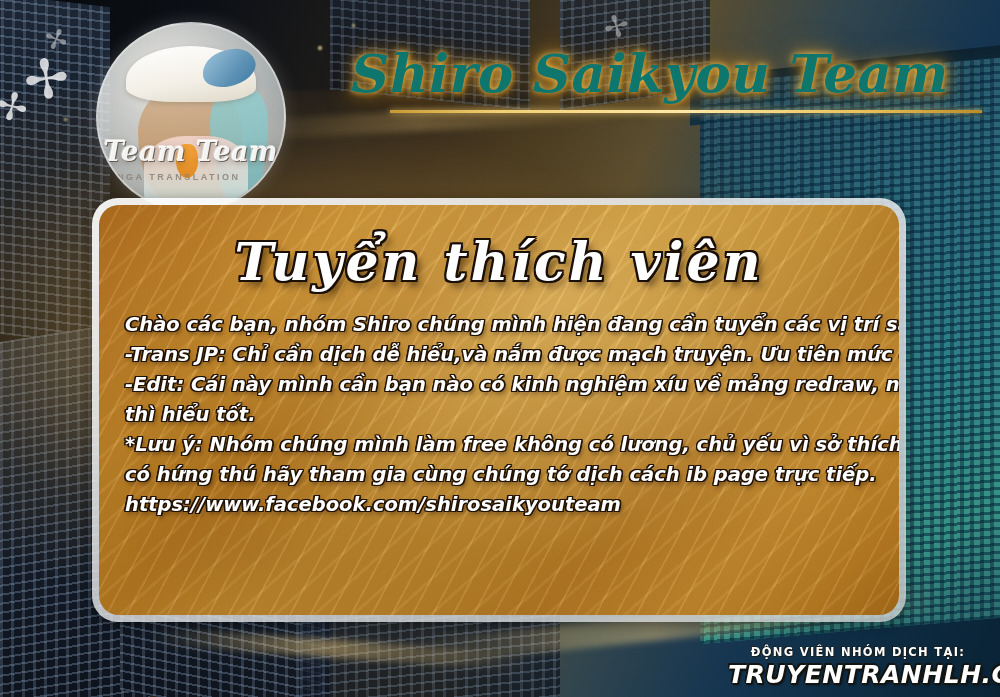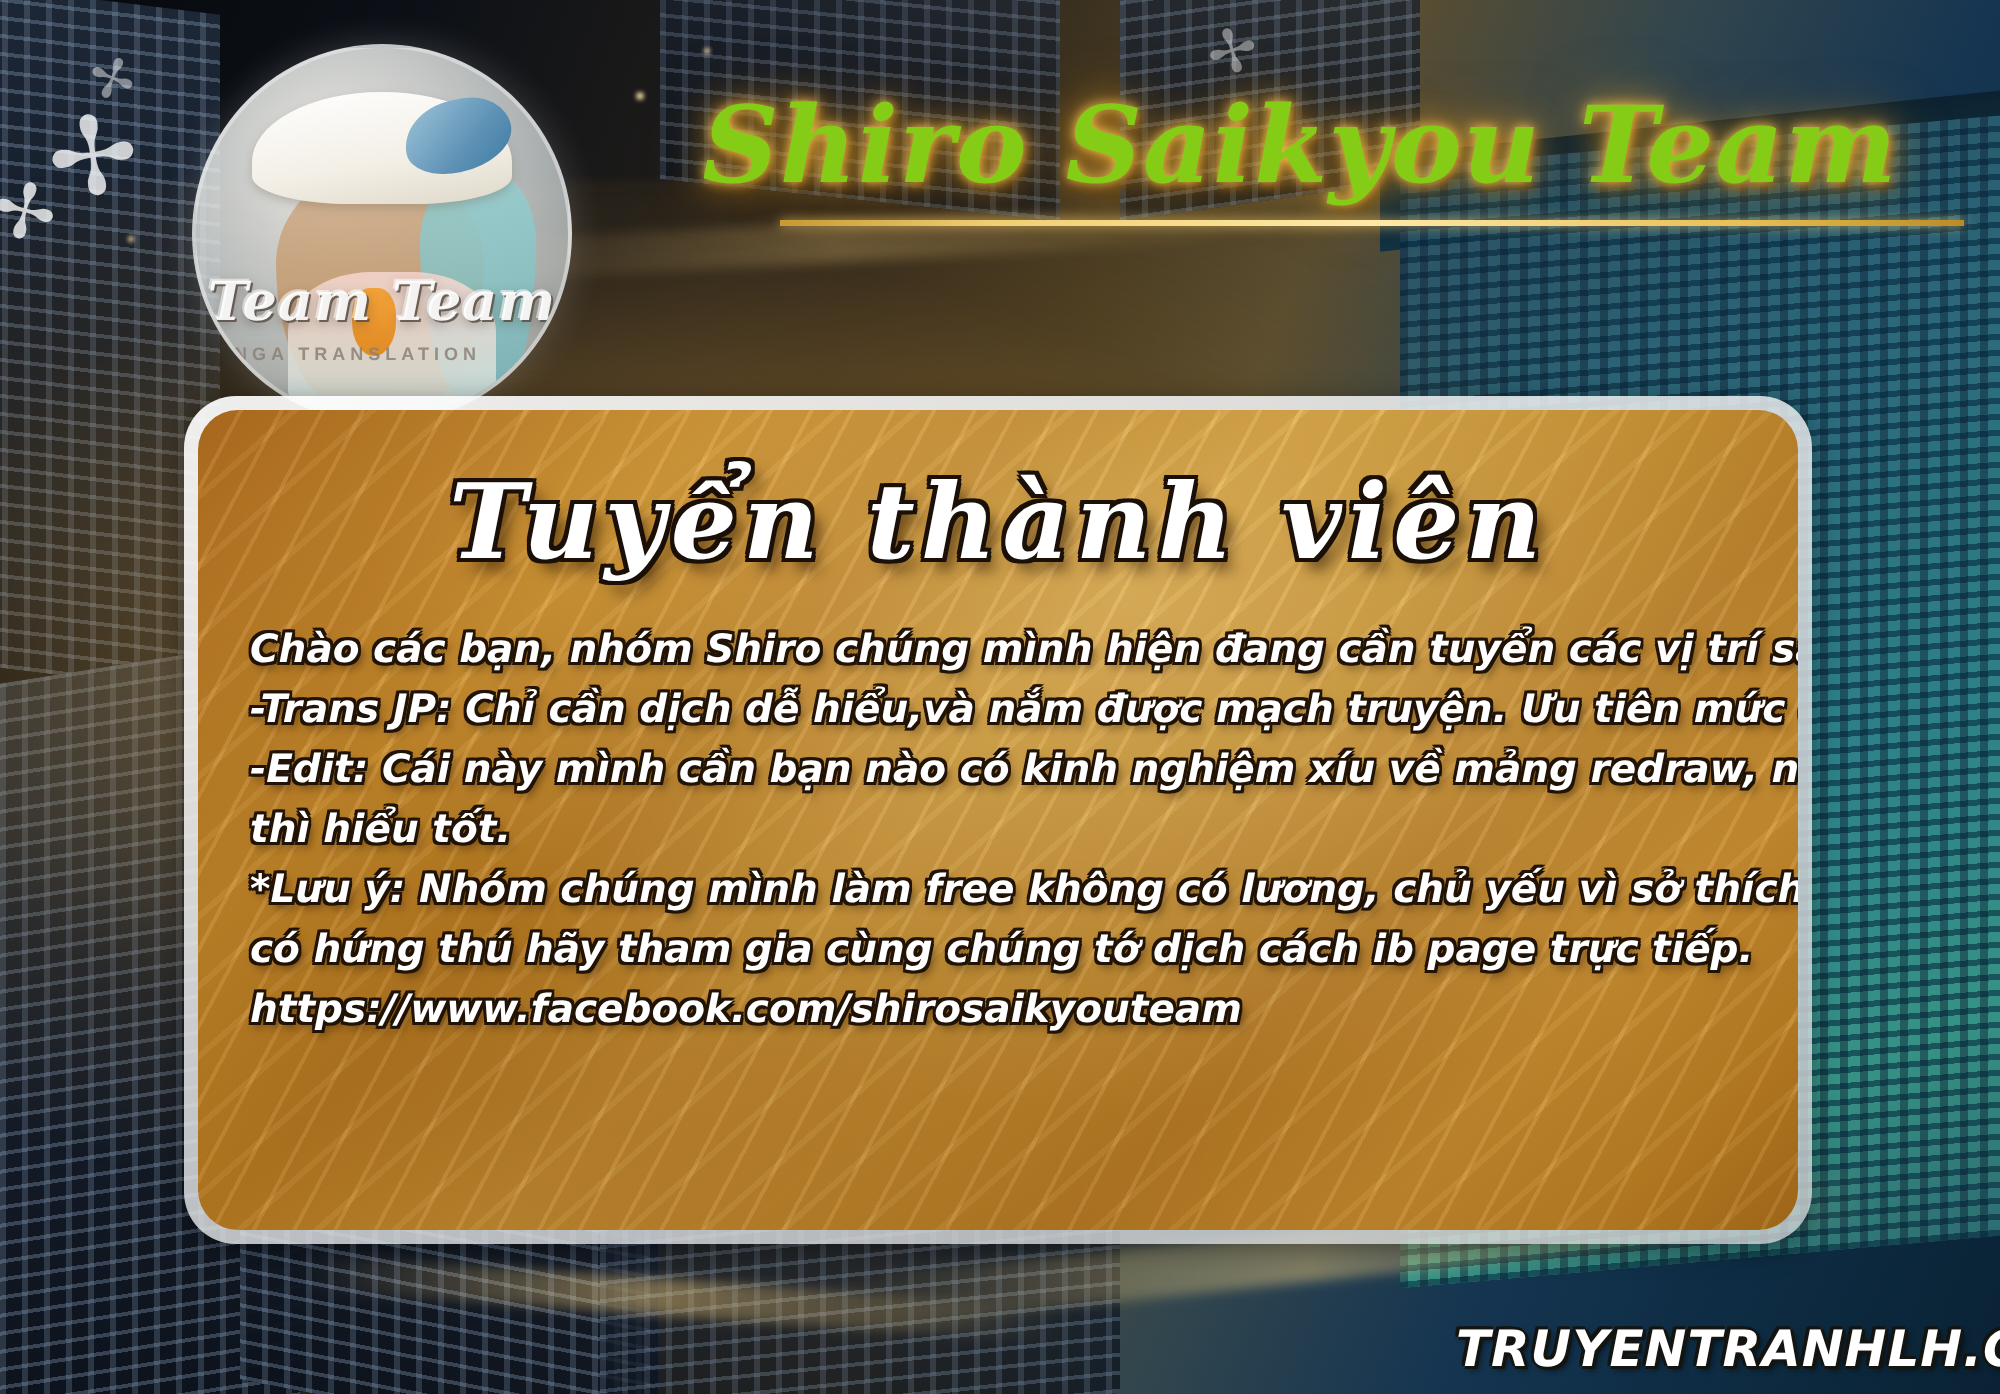--- a/index.html
+++ b/index.html
@@ -190,21 +190,21 @@
   #header-title {
     position: absolute;
     left: 330px; top: 42px;
     width: 640px;
     text-align: center;
     font-family: "DejaVu Serif", serif;
     font-style: italic;
     font-weight: bold;
     font-size: 53px;
     letter-spacing: 0.5px;
-    color: #84cc16;
+    color: #0f766e;
     text-shadow:
       0 0 6px rgba(255,206,92,0.95),
       0 0 16px rgba(228,160,38,0.85),
       0 0 30px rgba(190,120,20,0.6),
       2px 3px 4px rgba(60,32,0,0.85);
     white-space: nowrap;
   }
   #header-rule {
     position: absolute;
     left: 390px; top: 110px;
@@ -355,32 +355,33 @@
     <div class="logo-text">Team Team</div>
     <div class="logo-subtext">MANGA TRANSLATION</div>
   </div>
 
   <div id="header-title">Shiro Saikyou Team</div>
   <div id="header-rule"></div>
 
   <div id="content-panel">
     <div id="panel-inner">
 
-      <div id="panel-title">Tuyển thành viên</div>
+      <div id="panel-title">Tuyển thích viên</div>
 
       <div id="panel-body">
         <div class="body-line centered">Chào các bạn, nhóm Shiro chúng mình hiện đang cần tuyển các vị trí sau:</div>
         <div class="body-line">-Trans JP: Chỉ cần dịch dễ hiểu,và nắm được mạch truyện. Ưu tiên mức độ hàng đầu</div>
         <div class="body-line">-Edit: Cái này mình cần bạn nào có kinh nghiệm xíu về mảng redraw, nếu biết clean</div>
         <div class="body-line">thì hiểu tốt.</div>
         <div class="body-line">*Lưu ý: Nhóm chúng mình làm free không có lương, chủ yếu vì sở thích nên bạn nào</div>
         <div class="body-line">có hứng thú hãy tham gia cùng chúng tớ dịch cách ib page trực tiếp.</div>
         <div class="body-line url">https://www.facebook.com/shirosaikyouteam</div>
       </div>
 
     </div>
   </div>
 
   <div id="footer-credit">
+    <div id="footer-credit-line1">ĐỘNG VIÊN NHÓM DỊCH TẠI:</div>
     <div id="footer-credit-line2">TRUYENTRANHLH.COM</div>
   </div>
 
 </div>
 
 </body></html>

